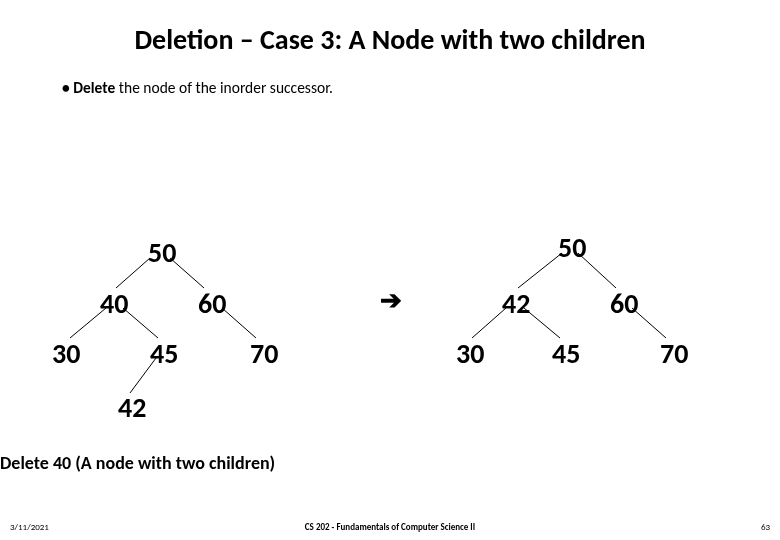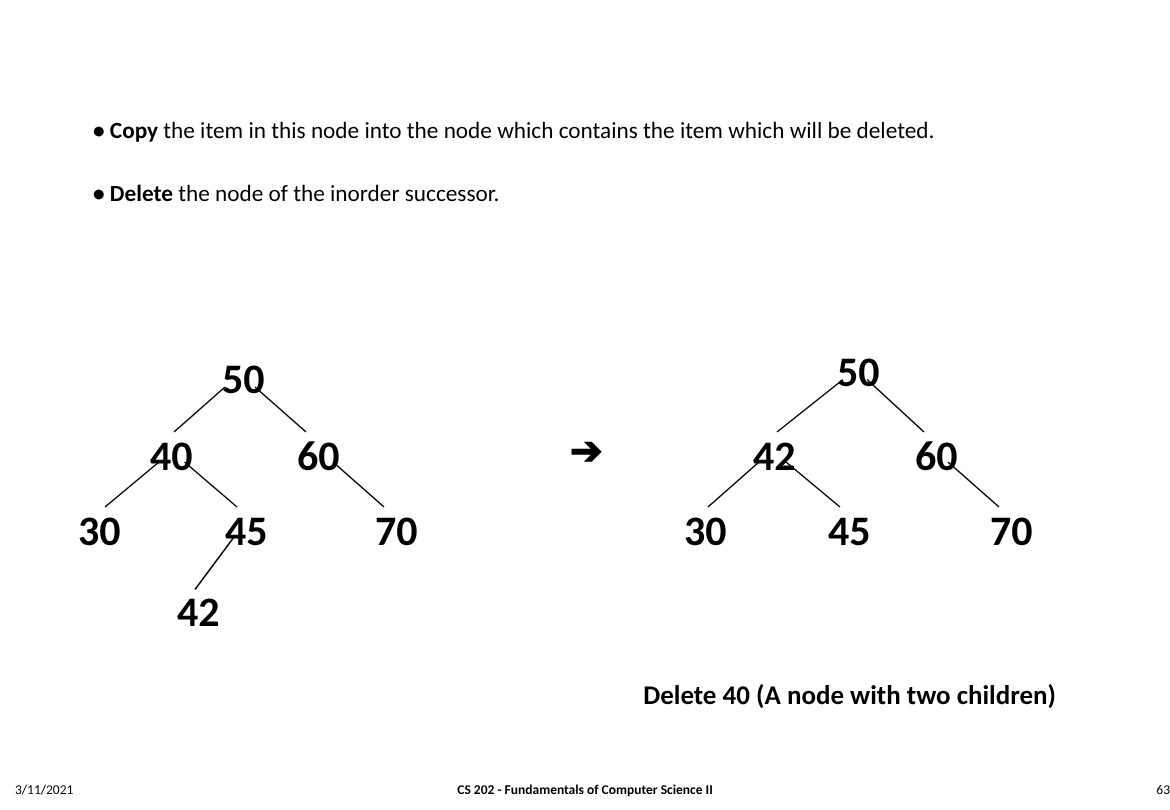--- a/index.html
+++ b/index.html
@@ -50,59 +50,59 @@
     font-weight: 700;
   }
   .arrow {
     position: absolute;
     font-size: 26px;
     font-weight: 700;
   }
   .caption {
     position: absolute;
     width: 704px;
-    text-align: right;
+    text-align: left;
     font-size: 18px;
     font-weight: 700;
   }
   .footer-date {
     position: absolute;
     bottom: 8px;
     left: 10px;
     font-size: 9px;
   }
   .footer-center {
     position: absolute;
     bottom: 8px;
     width: 780px;
     text-align: center;
     font-size: 9px;
     font-weight: bold;
   }
   .footer-num {
     position: absolute;
     bottom: 8px;
-    right: 0;
+    right: 10px;
     font-size: 9px;
   }
   svg.edges {
     position: absolute;
     top: 0;
     left: 0;
     pointer-events: none;
   }
 </style>
 </head>
 <body>
 
 <div class="slide">
 
+  <div class="title">Deletion – Case 3: A Node with two children</div>
 
   <div class="bullets">
-    <p><span class="bul">• </span><strong>Copy</strong><span> the item in this node into the node which contains the item which will be deleted.</span></p>
     <p><span class="bul">• </span><strong>Delete</strong><span> the node of the inorder successor.</span></p>
   </div>
 
   <svg class="edges" width="780" height="540">
     <line x1="150" y1="258" x2="116" y2="288" stroke="#000" stroke-width="1"></line>
     <line x1="170" y1="258" x2="204" y2="288" stroke="#000" stroke-width="1"></line>
     <line x1="106" y1="308" x2="70" y2="338" stroke="#000" stroke-width="1"></line>
     <line x1="123" y1="308" x2="158" y2="338" stroke="#000" stroke-width="1"></line>
     <line x1="222" y1="308" x2="256" y2="338" stroke="#000" stroke-width="1"></line>
     <line x1="156" y1="358" x2="130" y2="393" stroke="#000" stroke-width="1"></line>

